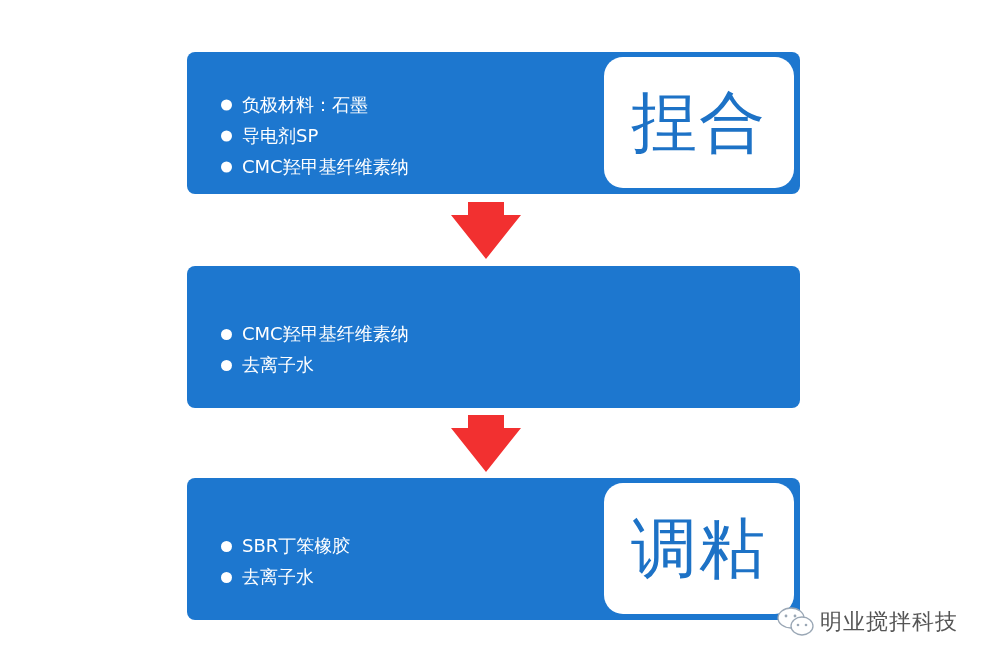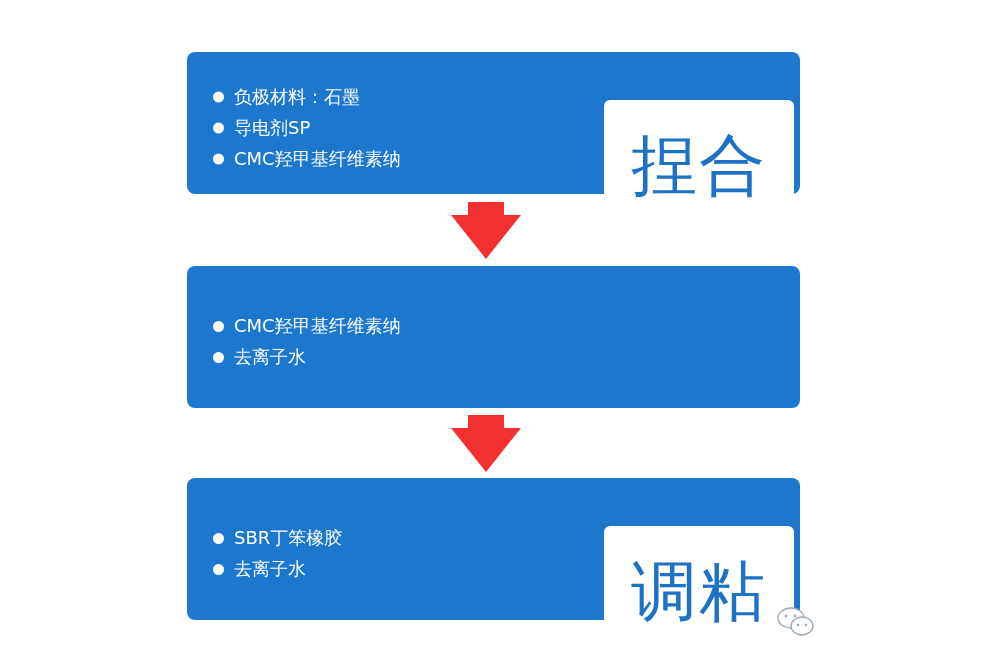--- a/index.html
+++ b/index.html
@@ -5,36 +5,36 @@
     html, body { margin: 0; padding: 0; }
     body {
       width: 1000px; height: 666px; background: #ffffff; position: relative; overflow: hidden;
       font-family: "DejaVu Sans", "Liberation Sans", sans-serif;
     }
     .step {
       position: absolute; left: 187px; width: 613px; height: 142px;
       background: #1d77cf; border-radius: 8px;
     }
     .step-list {
-      position: absolute; left: 22px; margin: 4px; padding: 0; list-style: none;
+      position: absolute; left: 22px; margin: 12px; padding: 0; list-style: none;
       top: 50%; transform: translateY(-50%);
     }
     .step-list li {
       position: relative; padding-left: 21px; color: #ffffff; font-size: 18px;
       line-height: 31px; white-space: nowrap;
     }
     .step-list li::before {
       content: ""; position: absolute; left: 0; top: 50%; width: 11px; height: 11px;
       margin-top: -5px; border-radius: 50%; background: #ffffff;
     }
     .step-label {
       position: absolute; right: 6px; top: 5px; width: 190px; height: 131px;
-      background: #ffffff; border-radius: 6px;
+      background: #ffffff; border-radius: 19px;
       display: flex; align-items: center; justify-content: center;
-      color: #1d72c6; font-size: 66px; letter-spacing: 2px; margin-top: 43px;
+      color: #1d72c6; font-size: 66px; letter-spacing: 2px;
     }
     .arrow {
       position: absolute; left: 451px; width: 70px; height: 57px;
     }
     .arrow svg { display: block; }
     .watermark {
       position: absolute; left: 776px; top: 605px; display: flex; align-items: center;
     }
     .watermark-icon { width: 40px; height: 34px; display: block; }
     .watermark-text {
@@ -82,13 +82,14 @@
 
 <div class="watermark">
   <svg class="watermark-icon" viewBox="0 0 40 34">
     <ellipse cx="15" cy="13" rx="13" ry="10" fill="#ffffff" stroke="#9aa7b5" stroke-width="1.3"></ellipse>
     <circle cx="10" cy="11" r="1.4" fill="#9aa7b5"></circle>
     <circle cx="19" cy="11" r="1.4" fill="#9aa7b5"></circle>
     <ellipse cx="26" cy="21" rx="11" ry="9" fill="#ffffff" stroke="#9aa7b5" stroke-width="1.3"></ellipse>
     <circle cx="22" cy="20" r="1.3" fill="#9aa7b5"></circle>
     <circle cx="30" cy="20" r="1.3" fill="#9aa7b5"></circle>
   </svg>
+  <span class="watermark-text">明业搅拌科技</span>
 </div>
 
 </body></html>

